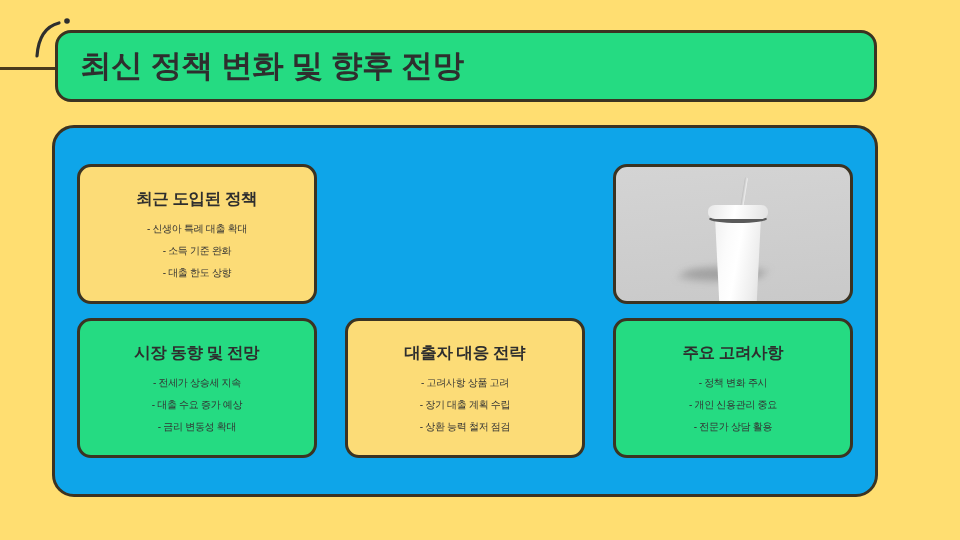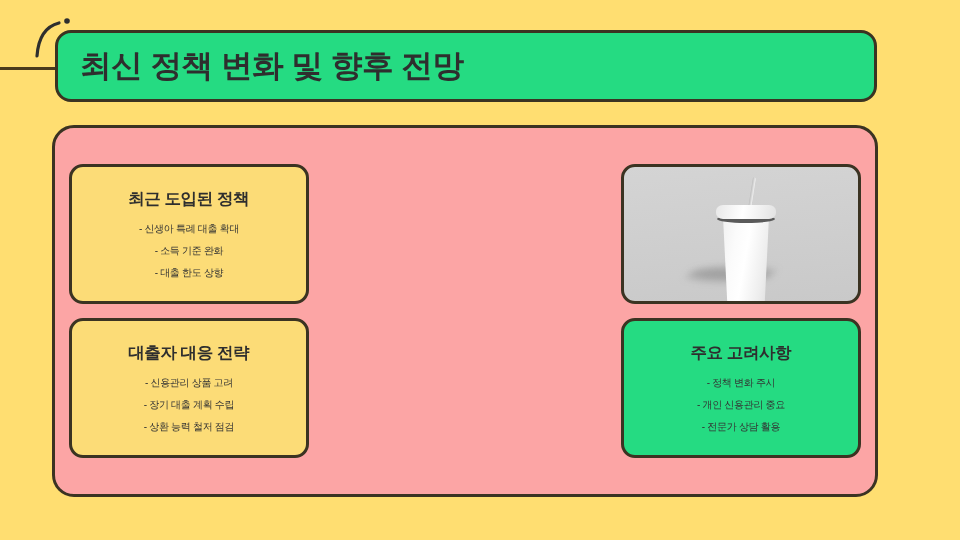--- a/index.html
+++ b/index.html
@@ -27,22 +27,22 @@
   }
   .title-text {
     margin-left:22px; font-size:31px; font-weight:bold; color:#2e2e2e;
     letter-spacing:-0.5px; white-space:nowrap;
     transform:scaleX(1.02); transform-origin:left center;
   }
 
   
   .panel {
     position:absolute; left:52px; top:125px; width:826px; height:372px;
-    background:#fca5a5; border:3px solid #3b3322; border-radius:22px;
-    z-index:2; padding:36px 14px; display:flex; flex-direction:column;
+    background:#0ea5e9; border:3px solid #3b3322; border-radius:22px;
+    z-index:2; padding:36px 22px; display:flex; flex-direction:column;
     justify-content:space-between;
   }
   .row { display:flex; justify-content:space-between; }
 
   
   .card {
     width:240px; height:140px; border:3px solid #3b3322; border-radius:14px;
     display:flex; flex-direction:column; align-items:center;
     padding-top:22px;
   }
@@ -121,24 +121,30 @@
       <div class="cup-body"></div>
       <div class="cup-rim"></div>
       <div class="cup-lid"></div>
     </div>
 
 
   </div>
 
   <div class="row">
 
+    <div class="card green">
+      <div class="card-title">시장 동향 및 전망</div>
+      <div class="card-item">- 전세가 상승세 지속</div>
+      <div class="card-item">- 대출 수요 증가 예상</div>
+      <div class="card-item">- 금리 변동성 확대</div>
+    </div>
 
     <div class="card yellow">
       <div class="card-title">대출자 대응 전략</div>
-      <div class="card-item">- 신용관리 상품 고려</div>
+      <div class="card-item">- 고려사항 상품 고려</div>
       <div class="card-item">- 장기 대출 계획 수립</div>
       <div class="card-item">- 상환 능력 철저 점검</div>
     </div>
 
     <div class="card green">
       <div class="card-title">주요 고려사항</div>
       <div class="card-item">- 정책 변화 주시</div>
       <div class="card-item">- 개인 신용관리 중요</div>
       <div class="card-item">- 전문가 상담 활용</div>
     </div>

